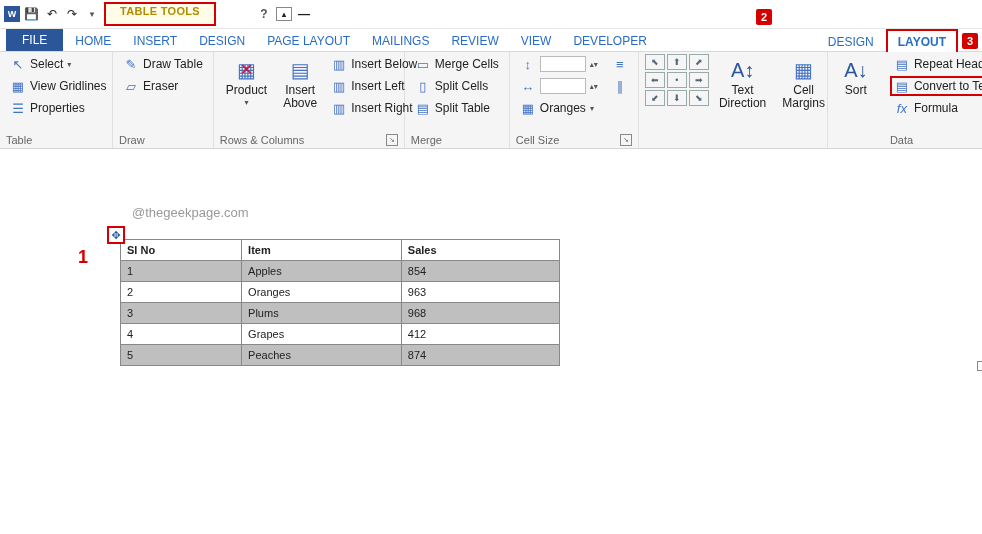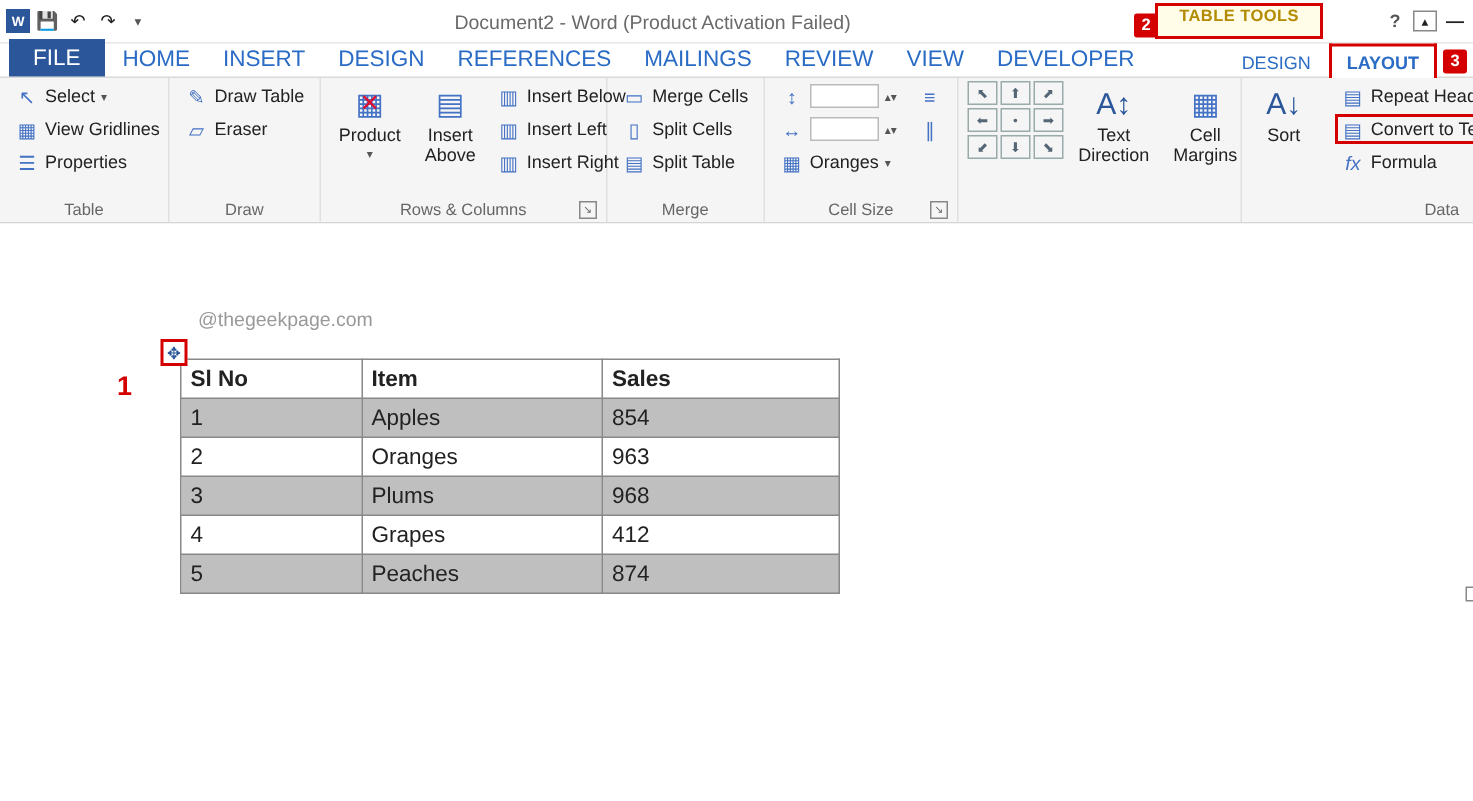--- a/index.html
+++ b/index.html
@@ -1,74 +1,73 @@
 <!DOCTYPE html>
 <html><head>
 <meta charset="utf-8">
 <style>
   html,body{margin:0;padding:0;font-family:"Segoe UI",Arial,sans-serif;font-size:12px;color:#222;background:#fff;width:982px;height:534px;overflow:hidden}
   .title-bar{height:24px;background:#fff;display:flex;align-items:center;padding:2px 4px;gap:4px;border-bottom:1px solid #e6e6e6}
   .tb-icon{width:16px;height:16px;display:flex;align-items:center;justify-content:center}
   .doc-title{flex:1;text-align:center;color:#6a6a6a;font-size:13px}
   .tab-row{height:22px;display:flex;align-items:flex-end;padding-left:6px;gap:2px;border-bottom:1px solid #d9d9d9;position:relative}
-  .tab{padding:4px 10px 3px;font-size:15px;color:#2a6cc5;cursor:pointer}
+  .tab{padding:4px 10px 3px;font-size:12px;color:#2a6cc5;cursor:pointer}
   .tab.file{background:#2b579a;color:#fff;padding:4px 16px}
   .context-tab-label{position:absolute;right:100px;top:-20px;height:18px;background:#fffde8;border:2px solid #d40000;color:#b38a00;font-size:11px;font-weight:bold;padding:1px 14px;letter-spacing:0.3px}
   .context-tabs-wrap{position:absolute;right:4px;top:0;display:flex;gap:2px;align-items:flex-end}
   .context-tab{padding:4px 10px 3px;color:#2a6cc5}
   .context-tab.active{background:#fff;border:2px solid #d40000;border-bottom:none;color:#2a6cc5;font-weight:bold}
   .marker{position:absolute;background:#d40000;color:#fff;font-weight:bold;border-radius:2px;width:16px;height:16px;display:flex;align-items:center;justify-content:center;font-size:11px}
 
   .ribbon{height:96px;background:#f5f5f5;border-bottom:1px solid #d4d4d4;display:flex;align-items:stretch}
   .group{border-right:1px solid #e0e0e0;display:flex;flex-direction:column;padding:2px 6px 0}
   .group-body{flex:1;display:flex;align-items:flex-start;gap:4px}
-  .group-label{text-align:center;font-size:11px;color:#666;padding:2px 0;position:relative}
+  .group-label{text-align:left;font-size:11px;color:#666;padding:2px 0;position:relative}
   .dlauncher{position:absolute;right:0;bottom:2px;width:10px;height:10px;border:1px solid #888;font-size:7px;display:flex;align-items:center;justify-content:center;color:#666}
   .btn-sm{display:flex;align-items:center;gap:4px;padding:2px 4px;font-size:12px;white-space:nowrap;cursor:pointer}
   .btn-lg{display:flex;flex-direction:column;align-items:center;gap:2px;padding:4px 6px;font-size:12px;line-height:1.1;cursor:pointer;text-align:center}
   .col{display:flex;flex-direction:column;gap:2px}
   .ico{width:16px;height:16px;display:inline-flex;align-items:center;justify-content:center;font-size:13px;color:#4472c4}
   .ico-lg{width:32px;height:24px;display:inline-flex;align-items:center;justify-content:center;font-size:20px;color:#4472c4}
   .al-ico{width:18px;height:14px;border:1px solid #9aa;display:flex;align-items:center;justify-content:center;font-size:9px;color:#567}
   .red-box{border:2px solid #d40000;padding:0 2px}
 
   .doc-area{position:relative;background:#fff;height:calc(534px - 24px - 22px - 96px);padding:50px 0 0 120px}
   .watermark{position:absolute;left:132px;top:56px;color:#999;font-size:13px}
   .tbl-wrap{position:relative;margin-top:40px}
   .move-handle{position:absolute;left:-13px;top:-13px;width:14px;height:14px;border:2px solid #d40000;background:#fff;display:flex;align-items:center;justify-content:center;font-size:11px;color:#2b579a;cursor:move}
   table.doc-table{border-collapse:collapse;width:440px}
-  table.doc-table td,table.doc-table th{border:1px solid #888;padding:4px 6px;font-size:15px;text-align:left;font-weight:normal}
+  table.doc-table td,table.doc-table th{border:1px solid #888;padding:4px 6px;font-size:11px;text-align:left;font-weight:normal}
   table.doc-table th{font-weight:bold}
   .odd td{background:#bfbfbf}
   .even td{background:#fff}
   .resize-handle{position:absolute;width:8px;height:8px;border:1px solid #888;background:#fff;right:-5px;bottom:-5px}
   .marker-doc{position:absolute;color:#d40000;font-weight:bold;font-size:18px}
 </style>
 </head>
 <body>
 
 <div class="title-bar">
   <span class="tb-icon" style="background:#2b579a;color:#fff;font-size:9px;font-weight:bold">W</span>
   <span class="tb-icon">💾</span>
   <span class="tb-icon">↶</span>
   <span class="tb-icon">↷</span>
   <span class="tb-icon" style="font-size:9px;color:#555">▾</span>
-  <span class="doc-title">Document2 - Word (Product Activation Failed)</span>
   <span class="context-tab-label" style="position:static;margin-right:36px">TABLE TOOLS</span>
   <span class="tb-icon" style="font-weight:bold;color:#555">?</span>
   <span class="tb-icon" style="border:1px solid #888;font-size:9px;width:14px;height:12px">▴</span>
   <span class="tb-icon" style="font-weight:bold">—</span>
 </div>
 
 <div class="tab-row">
   <div class="tab file">FILE</div>
   <div class="tab">HOME</div>
   <div class="tab">INSERT</div>
   <div class="tab">DESIGN</div>
-  <div class="tab">REFERENCES</div>
+  <div class="tab">PAGE LAYOUT</div>
   <div class="tab">MAILINGS</div>
   <div class="tab">REVIEW</div>
   <div class="tab">VIEW</div>
   <div class="tab">DEVELOPER</div>
 
   <span class="marker" style="right:210px;top:-20px">2</span>
 
   <div class="context-tabs-wrap">
     <div class="context-tab">DESIGN</div>
     <div class="context-tab active">LAYOUT</div>

